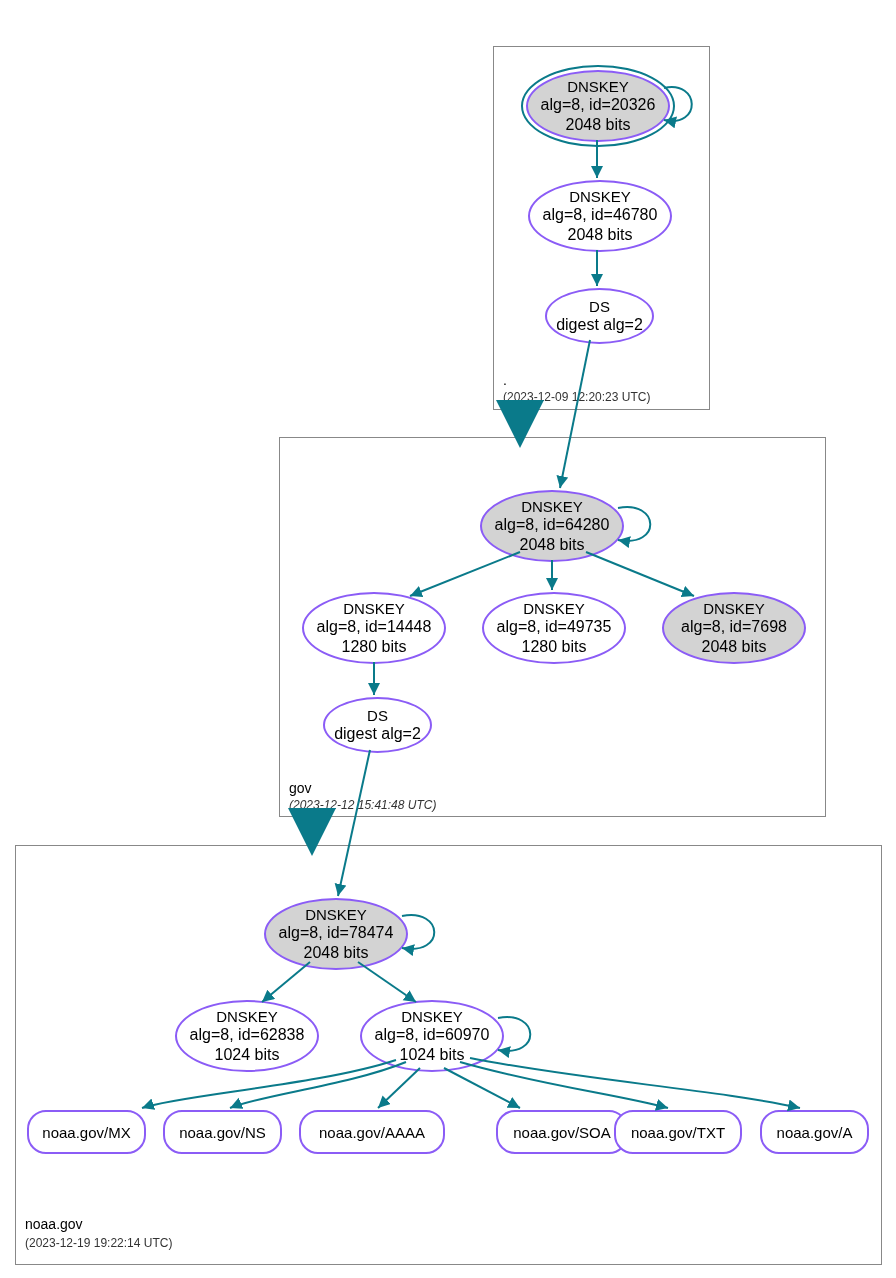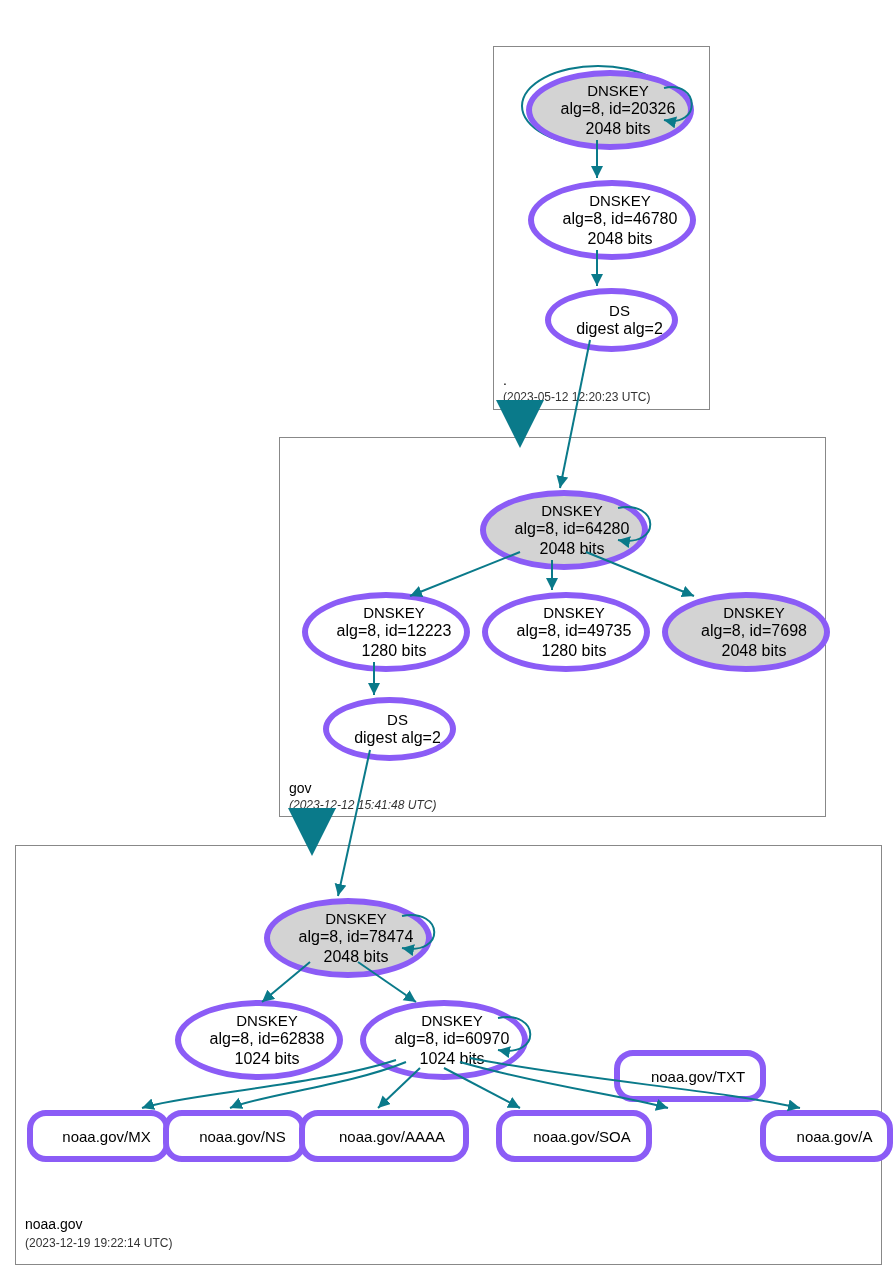--- a/index.html
+++ b/index.html
@@ -21,28 +21,27 @@
     font-size: 14px;
     color: #000;
   }
   .zone-sublabel {
     position: absolute;
     font-size: 12px;
     color: #333;
   }
   .node {
     position: absolute;
-    border: 6px solid #8b5cf6;
+    border: 2px solid #8b5cf6;
     background: #fff;
     display: flex;
     flex-direction: column;
     align-items: center;
     justify-content: center;
     text-align: left;
-    padding-left: 16px;
   }
   .node.ellipse {
     border-radius: 50%;
   }
   .node.shaded {
     background: #d3d3d3;
   }
   .node.rrect {
     border-radius: 19px;
   }
@@ -80,21 +79,21 @@
     border: 2px solid #0a7a8a;
     border-radius: 50%;
     background: transparent;
   }
 </style>
 </head>
 <body>
 
 <div class="zone-box" style="left:493px; top:46px; width:215px; height:362px;"></div>
 <div class="zone-label" style="left:503px; top:372px;">.</div>
-<div class="zone-sublabel" style="left:503px; top:390px;">(2023-05-12 12:20:23 UTC)</div>
+<div class="zone-sublabel" style="left:503px; top:390px;">(2023-12-09 12:20:23 UTC)</div>
 
 <div class="zone-box" style="left:279px; top:437px; width:545px; height:378px;"></div>
 <div class="zone-label" style="left:289px; top:780px;">gov</div>
 <div class="zone-sublabel" style="left:289px; top:798px;font-style:italic;">(2023-12-12 15:41:48 UTC)</div>
 
 <div class="zone-box" style="left:15px; top:845px; width:865px; height:418px;"></div>
 <div class="zone-label" style="left:25px; top:1216px;">noaa.gov</div>
 <div class="zone-sublabel" style="left:25px; top:1236px;">(2023-12-19 19:22:14 UTC)</div>
 
 <div class="double-ring" style="left:521px; top:65px; width:150px; height:78px;"></div>
@@ -116,21 +115,21 @@
 </div>
 
 <div class="node ellipse shaded" style="left:480px; top:490px; width:140px; height:68px;">
   <div class="title">DNSKEY</div>
   <div class="sub">alg=8, id=64280</div>
   <div class="sub">2048 bits</div>
 </div>
 
 <div class="node ellipse" style="left:302px; top:592px; width:140px; height:68px;">
   <div class="title">DNSKEY</div>
-  <div class="sub">alg=8, id=12223</div>
+  <div class="sub">alg=8, id=14448</div>
   <div class="sub">1280 bits</div>
 </div>
 
 <div class="node ellipse" style="left:482px; top:592px; width:140px; height:68px;">
   <div class="title">DNSKEY</div>
   <div class="sub">alg=8, id=49735</div>
   <div class="sub">1280 bits</div>
 </div>
 
 <div class="node ellipse shaded" style="left:662px; top:592px; width:140px; height:68px;">
@@ -167,21 +166,21 @@
 </div>
 <div class="node rrect" style="left:163px; top:1110px; width:115px; height:40px;">
   <div class="title">noaa.gov/NS</div>
 </div>
 <div class="node rrect" style="left:299px; top:1110px; width:142px; height:40px;">
   <div class="title">noaa.gov/AAAA</div>
 </div>
 <div class="node rrect" style="left:463px; top:1110px; width:128px; height:40px;margin-left:33px;">
   <div class="title">noaa.gov/SOA</div>
 </div>
-<div class="node rrect" style="left:614px; top:1050px; width:124px; height:40px;">
+<div class="node rrect" style="left:614px; top:1110px; width:124px; height:40px;">
   <div class="title">noaa.gov/TXT</div>
 </div>
 <div class="node rrect" style="left:760px; top:1110px; width:105px; height:40px;">
   <div class="title">noaa.gov/A</div>
 </div>
 
 <svg class="edges">
   <defs>
     <marker id="ah" markerWidth="8" markerHeight="8" refX="6" refY="3" orient="auto">
       <path d="M0,0 L6,3 L0,6 Z" class="arrow"></path>

